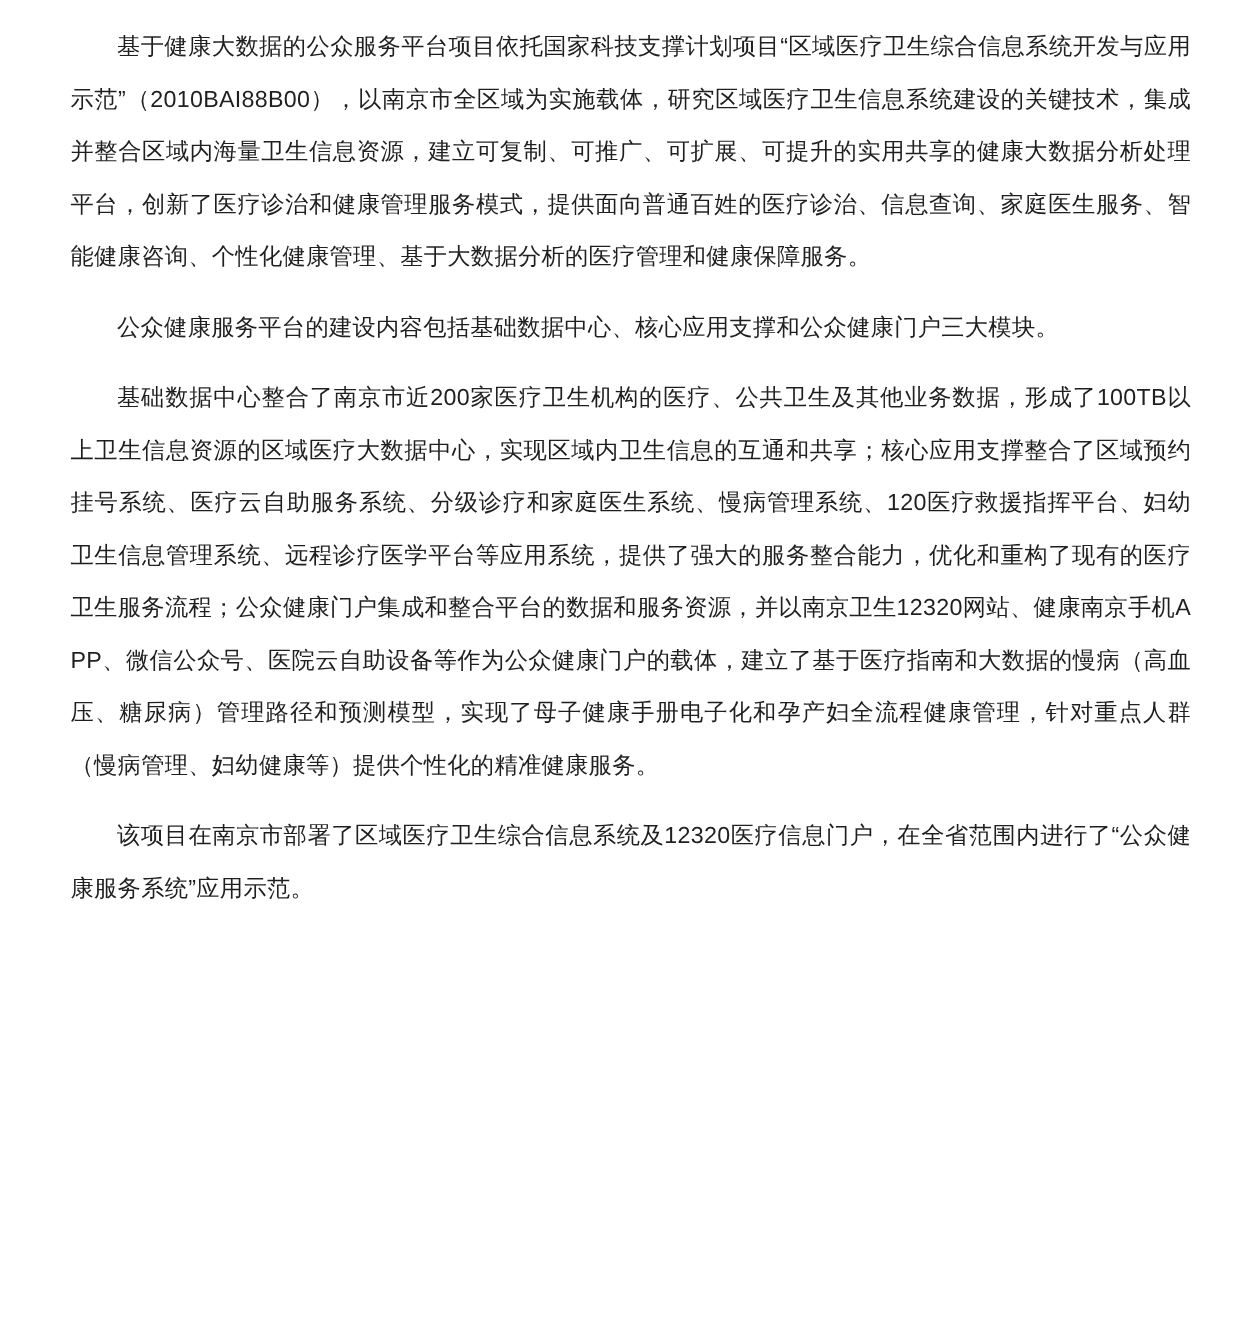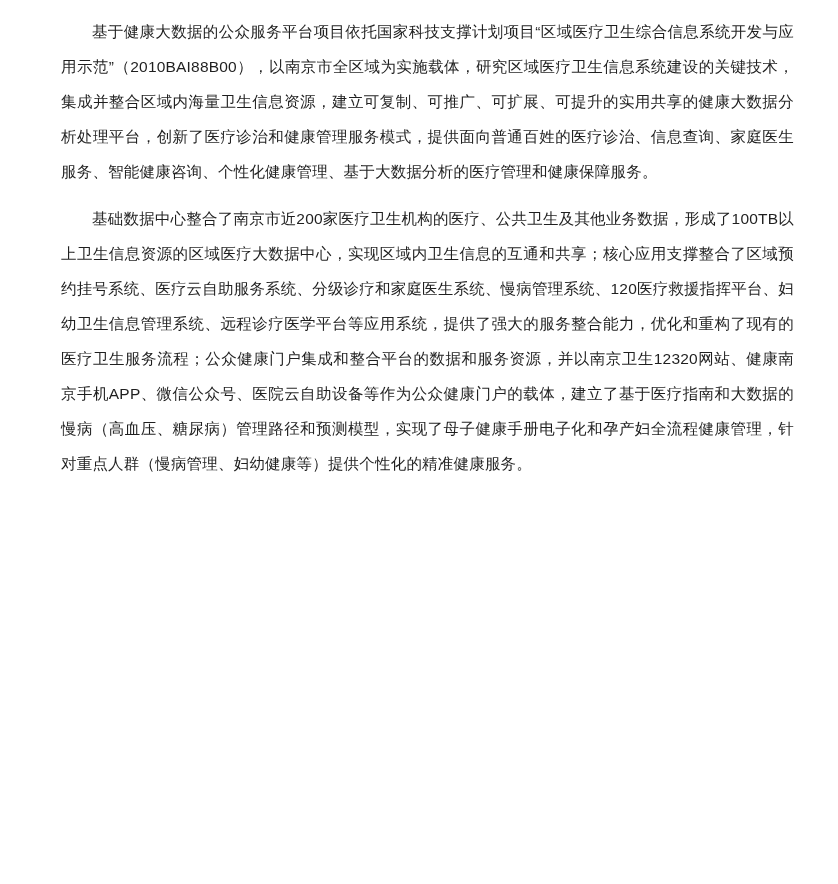--- a/index.html
+++ b/index.html
@@ -15,33 +15,35 @@
   }
   #document-page {
     box-sizing: border-box;
     width: 838px;
     height: 884px;
     padding: 14px 44px 10px 44px;
     background: #ffffff;
     overflow: hidden;
   }
   .doc-paragraph {
-    margin: 0 0 12px 17px;
+    margin: 0 0 12px 3px;
     font-size: 15.5px;
     line-height: 35px;
     text-align: justify;
     text-justify: inter-ideograph;
     text-indent: 2em;
     color: #1f1f1f;
     letter-spacing: 0.2px;
     word-break: break-all;
   }
   .doc-paragraph:last-child {
     margin-bottom: 0;
   }
 </style>
 </head>
 <body>
 
 <div id="document-page">
   <p class="doc-paragraph">基于健康大数据的公众服务平台项目依托国家科技支撑计划项目“区域医疗卫生综合信息系统开发与应用示范”（2010BAI88B00），以南京市全区域为实施载体，研究区域医疗卫生信息系统建设的关键技术，集成并整合区域内海量卫生信息资源，建立可复制、可推广、可扩展、可提升的实用共享的健康大数据分析处理平台，创新了医疗诊治和健康管理服务模式，提供面向普通百姓的医疗诊治、信息查询、家庭医生服务、智能健康咨询、个性化健康管理、基于大数据分析的医疗管理和健康保障服务。</p>
+  <p class="doc-paragraph">公众健康服务平台的建设内容包括基础数据中心、核心应用支撑和公众健康门户三大模块。</p>
   <p class="doc-paragraph">基础数据中心整合了南京市近200家医疗卫生机构的医疗、公共卫生及其他业务数据，形成了100TB以上卫生信息资源的区域医疗大数据中心，实现区域内卫生信息的互通和共享；核心应用支撑整合了区域预约挂号系统、医疗云自助服务系统、分级诊疗和家庭医生系统、慢病管理系统、120医疗救援指挥平台、妇幼卫生信息管理系统、远程诊疗医学平台等应用系统，提供了强大的服务整合能力，优化和重构了现有的医疗卫生服务流程；公众健康门户集成和整合平台的数据和服务资源，并以南京卫生12320网站、健康南京手机APP、微信公众号、医院云自助设备等作为公众健康门户的载体，建立了基于医疗指南和大数据的慢病（高血压、糖尿病）管理路径和预测模型，实现了母子健康手册电子化和孕产妇全流程健康管理，针对重点人群（慢病管理、妇幼健康等）提供个性化的精准健康服务。</p>
+  <p class="doc-paragraph">该项目在南京市部署了区域医疗卫生综合信息系统及12320医疗信息门户，在全省范围内进行了“公众健康服务系统”应用示范。</p>
 </div>
 
 </body></html>

